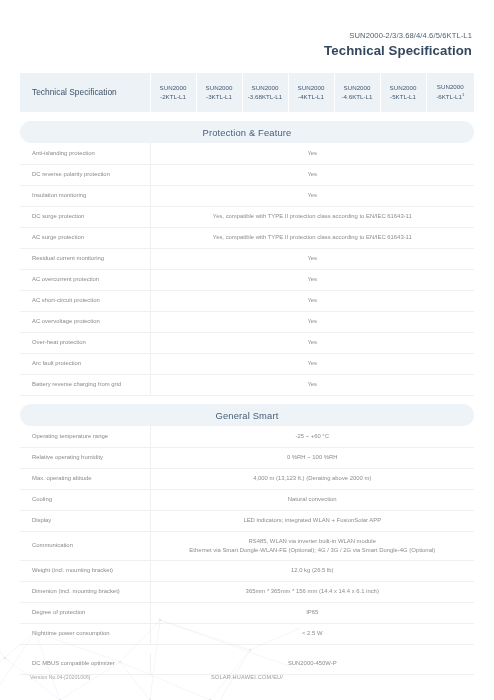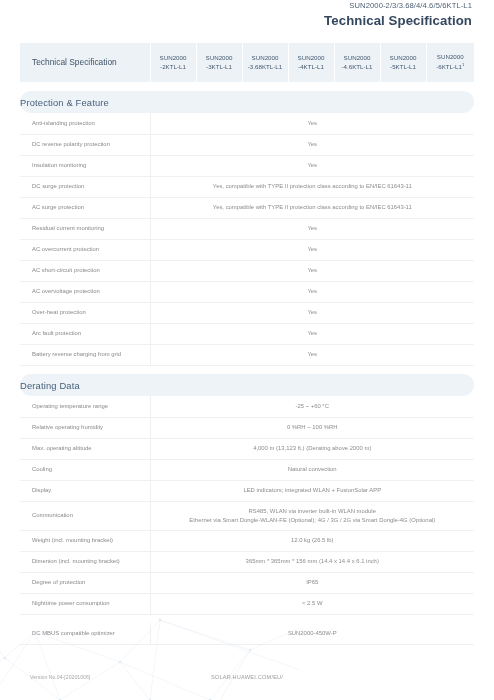--- a/index.html
+++ b/index.html
@@ -20,20 +20,21 @@
   .watermark {
     position: absolute;
     left: 0; bottom: 0;
     width: 300px; height: 90px;
     opacity: 0.5;
     pointer-events: none;
   }
 
   
   .doc-head {
+    padding-top: 30px;
     text-align: right;
     padding-right: 2px;
   }
   .doc-model {
     font-size: 7.6px;
     color: #4d5f73;
     letter-spacing: 0.1px;
     line-height: 12px;
   }
   .doc-title {
@@ -69,20 +70,21 @@
     padding-left: 12px;
     font-size: 8.4px;
     color: #3f5268;
   }
   .colhead sup { font-size: 4.4px; vertical-align: super; }
 
   
   .sec-band td {
     background: #eef3f8;
     color: #46607a;
+    text-align: center;
     font-size: 9.4px;
     height: 22px;
     letter-spacing: 0.15px;
     border-radius: 11px;
   }
   .band-gap td { height: 9px; background: #ffffff; border: none; }
 
   
   tr.data td {
     font-size: 5.9px;
@@ -269,21 +271,21 @@
         <tr class="data">
           <td class="label">Battery reverse charging from grid</td>
           <td class="value" colspan="7">
             <div>Yes</div>
           </td>
         </tr>
         <tr class="band-gap">
           <td colspan="8"></td>
         </tr>
         <tr class="sec-band">
-          <td colspan="8">Derating Data</td>
+          <td colspan="8">General Smart</td>
         </tr>
         <tr class="data">
           <td class="label">Operating temperature range</td>
           <td class="value" colspan="7">
             <div>-25 ~ +60 °C</div>
           </td>
         </tr>
         <tr class="data">
           <td class="label">Relative operating humidity</td>
           <td class="value" colspan="7">

